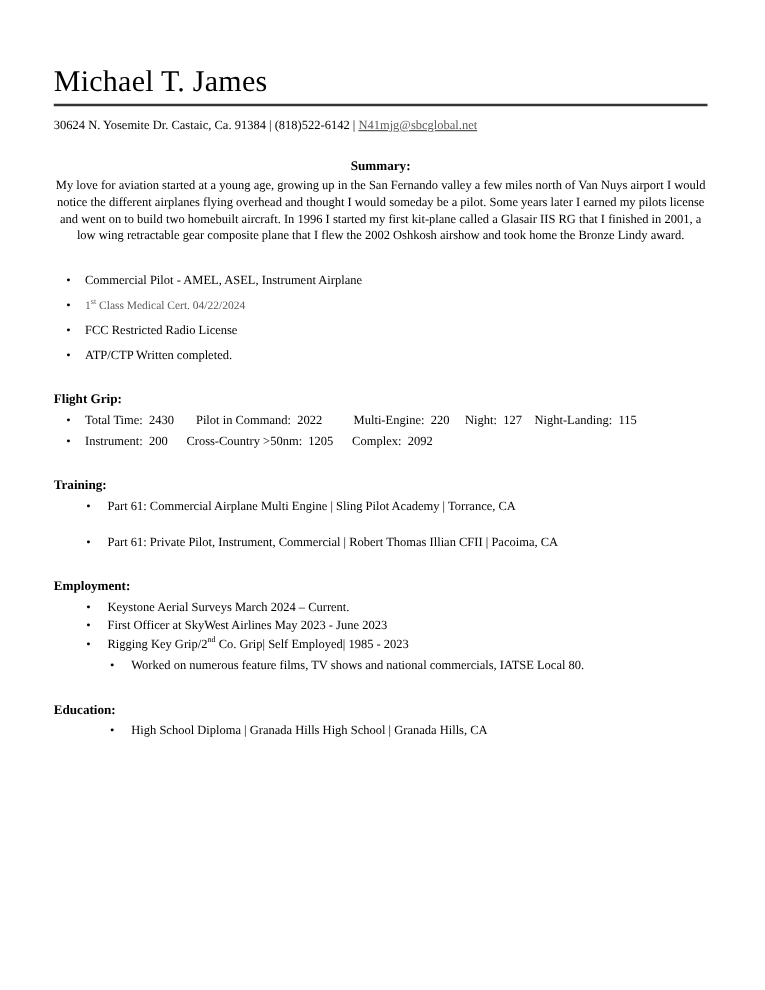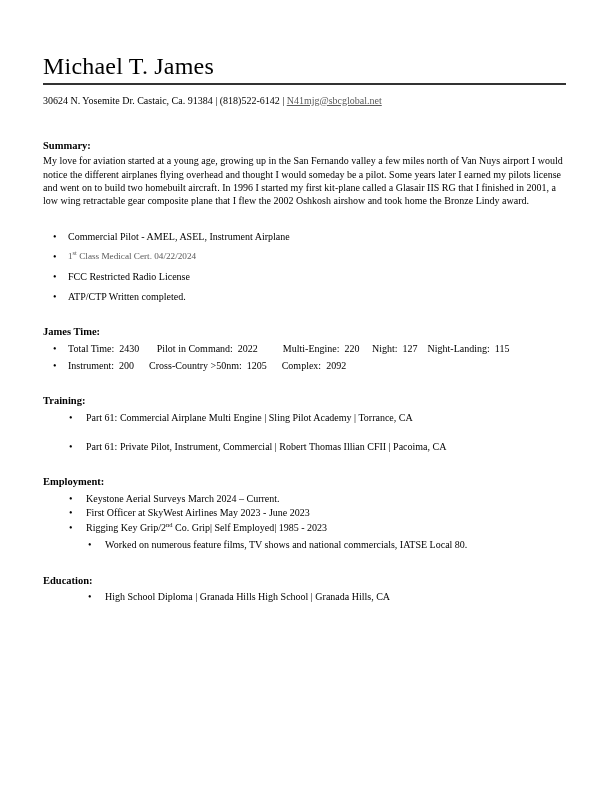--- a/index.html
+++ b/index.html
@@ -33,21 +33,21 @@
     margin:9px 0 0 0;
     line-height:1.3;
   }
   .email{
     color:#595959;
     text-decoration:underline;
     cursor:pointer;
   }
   
   .sec{margin-top:22px;}
-  .sec-summary{margin-top:32px;}
+  .sec-summary{margin-top:20px;text-align:center;}
   .sec h2{
     font-size:10.5px;
     font-weight:700;
     margin:0 0 2px 0;
     line-height:1.3;
   }
   .body-text{
     font-size:10px;
     line-height:13.4px;
     margin:0;
@@ -113,21 +113,21 @@
         <span>FCC Restricted Radio License</span>
       </li>
       <li>
         <span class="b">•</span>
         <span>ATP/CTP Written completed.</span>
       </li>
     </ul>
   </section>
 
   <section class="sec">
-    <h2>James Time:</h2>
+    <h2>Flight Grip:</h2>
     <ul class="ul-a flight">
       <li>
         <span class="b">•</span>
         <span class="pre">Total Time:  2430       Pilot in Command:  2022          Multi-Engine:  220     Night:  127    Night-Landing:  115</span>
       </li>
       <li>
         <span class="b">•</span>
         <span class="pre">Instrument:  200      Cross-Country &gt;50nm:  1205      Complex:  2092</span>
       </li>
     </ul>

